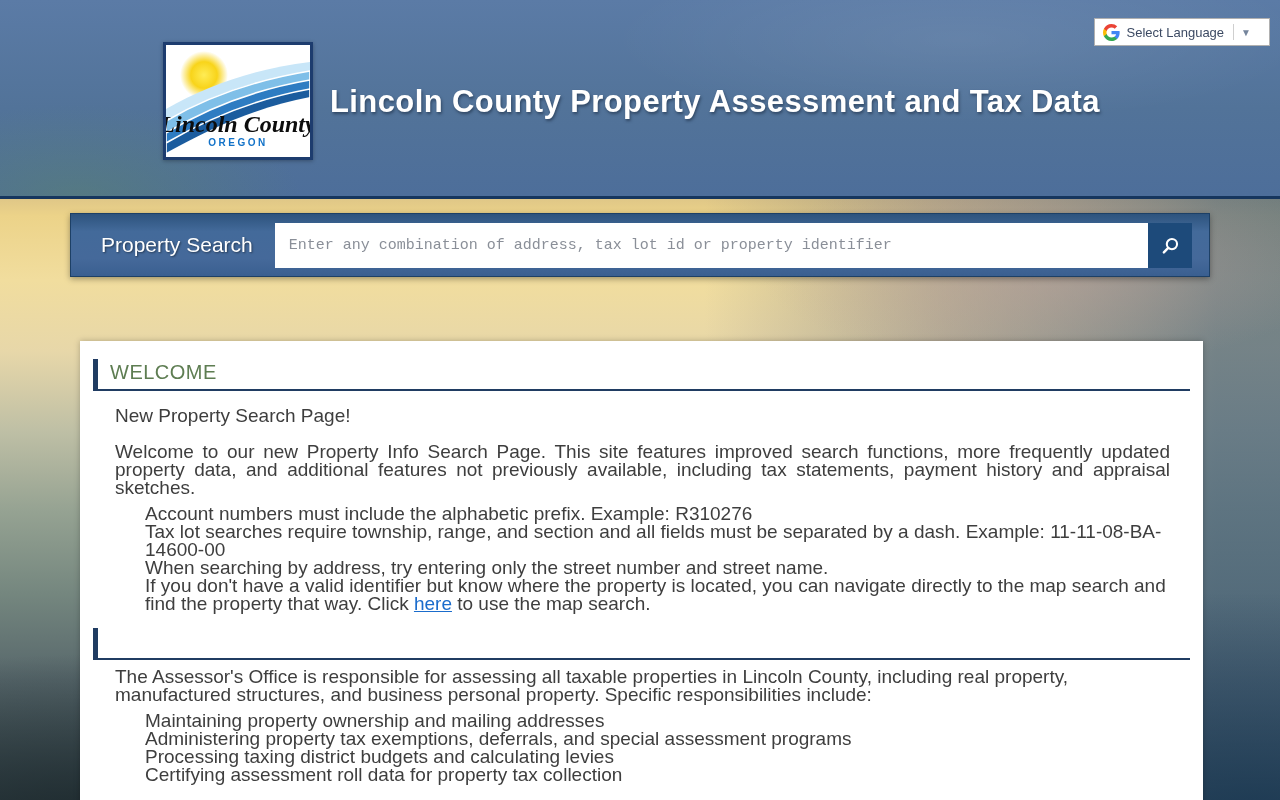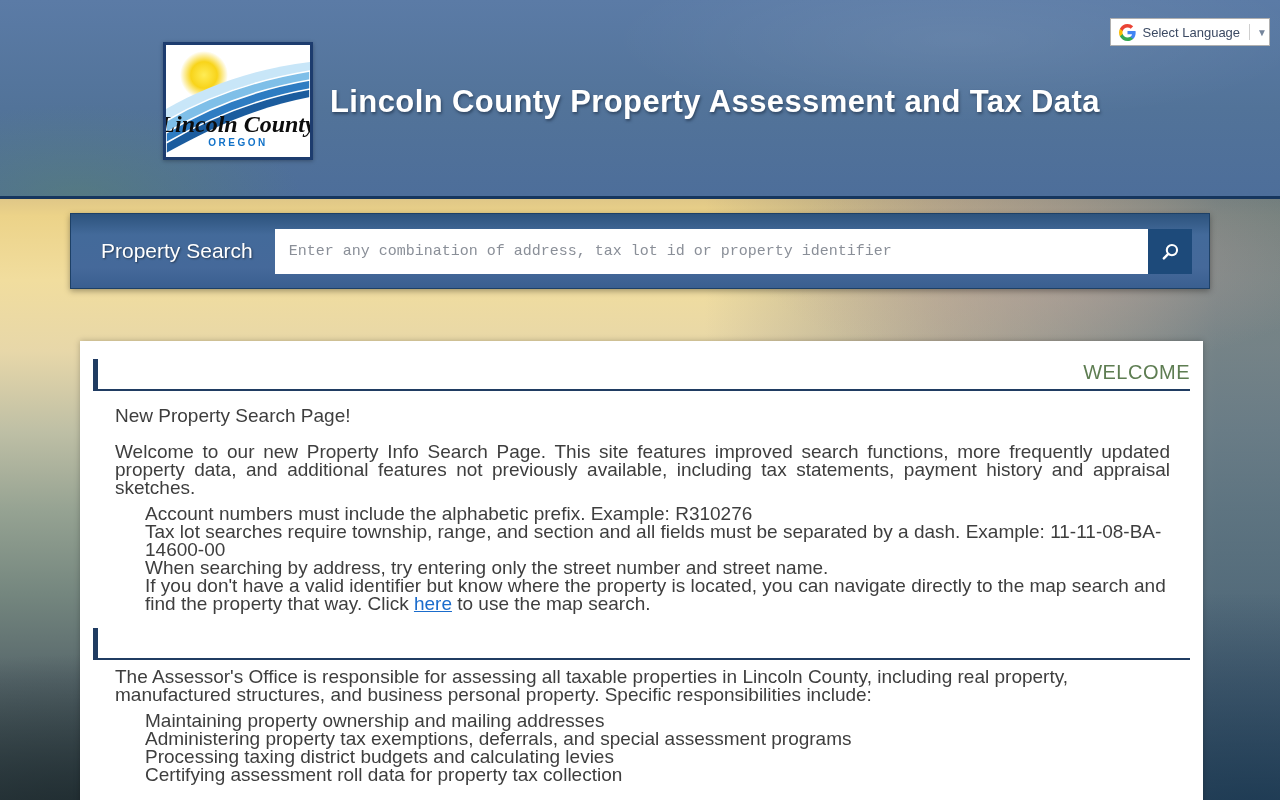--- a/index.html
+++ b/index.html
@@ -32,45 +32,45 @@
 
   .logo-box { position:absolute; left:163px; top:42px; width:150px; height:118px;
     background:#fff; border:3px solid #1d3c6e; box-shadow:0 1px 4px rgba(0,0,0,.3); }
   .logo-box svg { display:block; width:100%; height:100%; }
 
   .site-title { position:absolute; left:330px; top:84px; color:#fff; font-size:31px;
     letter-spacing:.4px; text-shadow:1px 2px 3px rgba(20,35,55,.55); white-space:nowrap; }
 
   
   .translate { position:absolute; top:18px; right:10px; height:28px; background:#fff;
-    border:1px solid #b0b0b0; display:flex; align-items:center; padding:0 2px 0 8px; cursor:pointer; }
+    border:1px solid #b0b0b0; display:flex; align-items:center; padding:0 18px 0 8px; cursor:pointer; }
   .translate .g-icon { width:17px; height:17px; margin-right:7px; }
   .translate .t-label { font-size:13px; color:#3c4a63; }
   .translate .t-sep { width:1px; height:16px; background:#cfcfcf; margin:0 7px 0 9px; }
   .translate .t-arrow { font-size:10px; color:#75859c; }
 
   
-  .search-panel { position:absolute; left:70px; top:213px; width:1140px; height:76px;
+  .search-panel { position:absolute; left:70px; top:213px; width:1140px; height:64px;
     background:linear-gradient(180deg, #2d537d 0%, #436a9a 28%, #45699a 72%, #3a5f90 100%);
     border:1px solid #1d4066; box-shadow:0 2px 6px rgba(0,0,0,.35);
     display:flex; align-items:center; padding:0 17px 0 30px; }
   .search-label { color:#fff; font-size:21px; text-shadow:1px 1px 2px rgba(0,0,0,.45);
     white-space:nowrap; margin-right:22px; }
   .search-input { flex:1; height:45px; border:none; outline:none; background:#fff;
     font-family:Liberation Mono, monospace; font-size:15px; color:#555; padding:0 14px; }
   .search-input::placeholder { color:#8a8f98; }
   .search-btn { width:44px; height:45px; border:none; background:#1d4a7a; cursor:pointer;
     display:flex; align-items:center; justify-content:center; }
   .search-btn svg { width:19px; height:19px; }
 
   
   .card { position:absolute; left:80px; top:341px; width:1123px; height:470px;
     background:#fff; box-shadow:0 0 6px rgba(0,0,0,.25); padding-top:18px; overflow:hidden; }
   .sec-head { margin:0 13px; border-bottom:2px solid #203c62; display:flex;
-    align-items:center; gap:12px; padding-bottom:4px;justify-content:space-between; }
+    align-items:center; gap:12px; padding-bottom:4px; }
   .sec-bar { width:5px; height:30px; background:#203c62; margin-bottom:-4px; flex:none; }
   .sec-title { color:#5e7d52; font-size:20px; font-weight:400; letter-spacing:.5px; }
 
   .txt { font-size:19px; line-height:18px; color:#3e3e3e; }
   .intro { margin:16px 33px 0 35px; }
   .para  { margin:18px 33px 0 35px; text-align:justify; }
   .para2 { margin:8px 33px 0 35px; }
   .tips-label { margin:20px 33px 0 35px; }
   .plain-list { margin:8px 0 0 65px; max-width:1030px; list-style:none; }
   .plain-list li { line-height:18px; }

